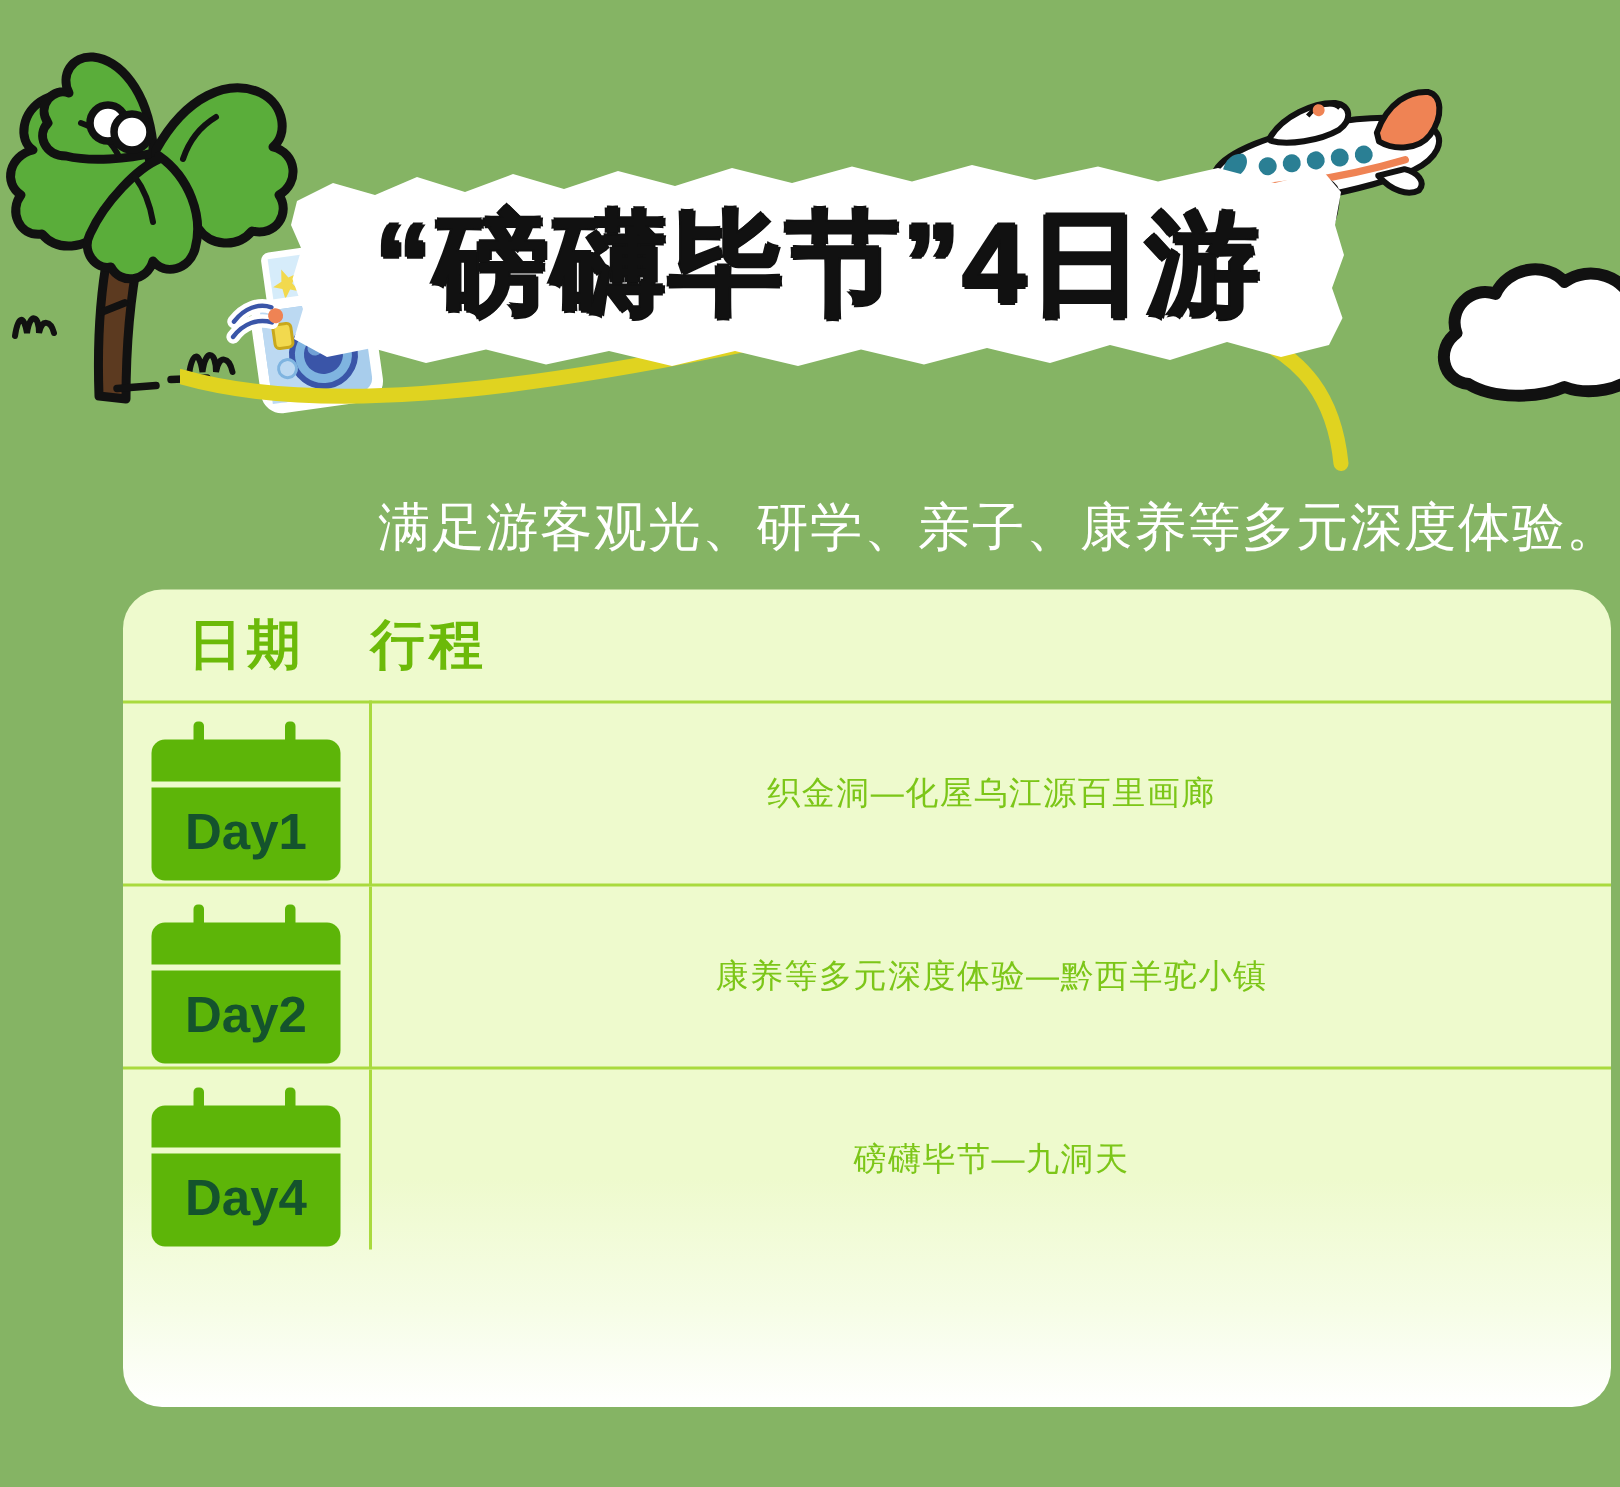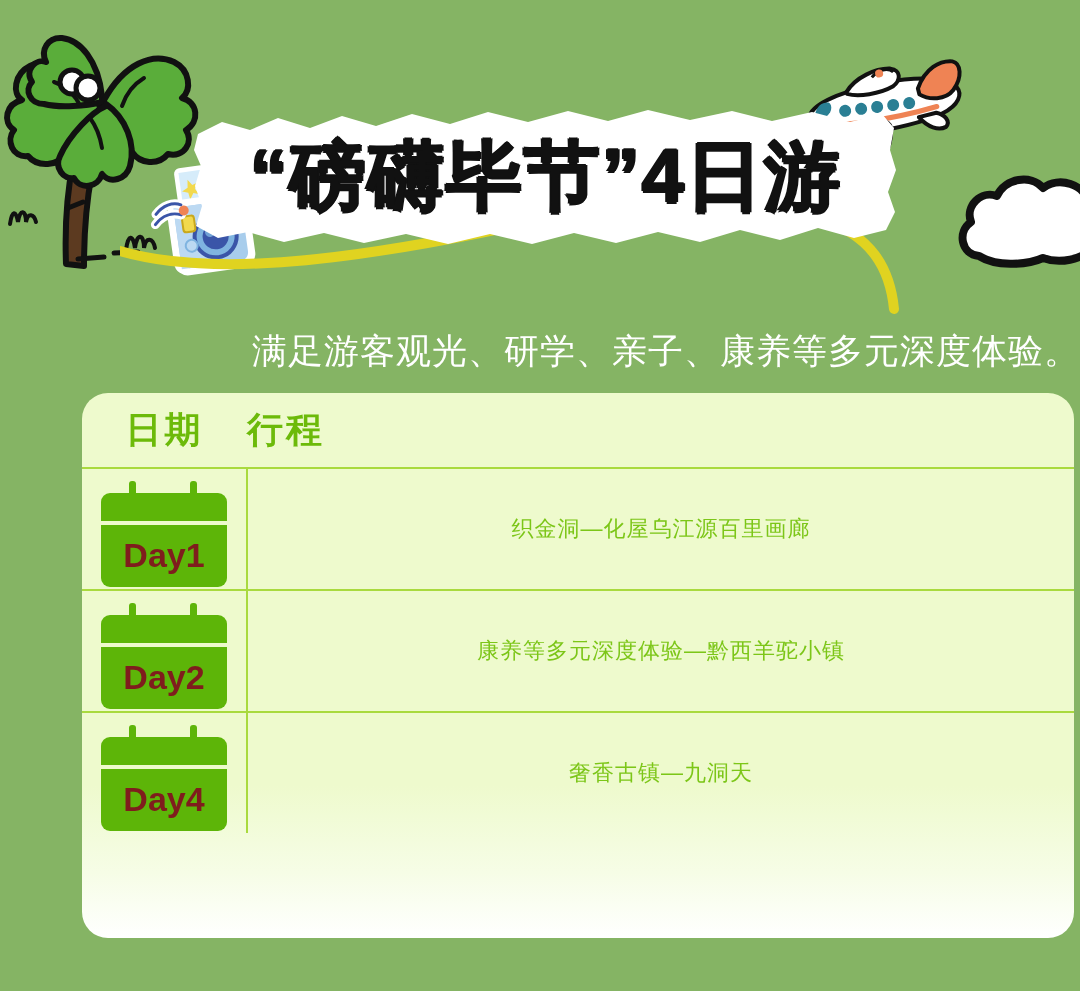--- a/index.html
+++ b/index.html
@@ -150,21 +150,21 @@
     width: 126px; height: 62px;
     background: #5db508;
     border-radius: 0 0 9px 9px;
     display: flex;
     align-items: center;
     justify-content: center;
   }
   .day-badge .cal-label {
     font-size: 34px;
     font-weight: bold;
-    color: #7f1d1d;
+    color: #14532d;
     letter-spacing: 0px;
     line-height: 1;
     transform: translateY(-1px);
   }
   .day-badge .ring {
     position: absolute;
     top: 0;
     width: 7px;
     height: 19px;
     background: #5db508;
@@ -307,19 +307,19 @@
           <td class="cell-date sep-h">
             <span class="day-badge">
               <span class="ring r1"></span>
               <span class="ring r2"></span>
               <span class="cal-top"></span>
               <span class="cal-body">
                 <span class="cal-label">Day4</span>
               </span>
             </span>
           </td>
-          <td class="cell-trip sep-h">奢香古镇—九洞天</td>
+          <td class="cell-trip sep-h">磅礴毕节—九洞天</td>
         </tr>
       </tbody>
     </table>
   </div>
 
 </div>
 
 </body></html>

